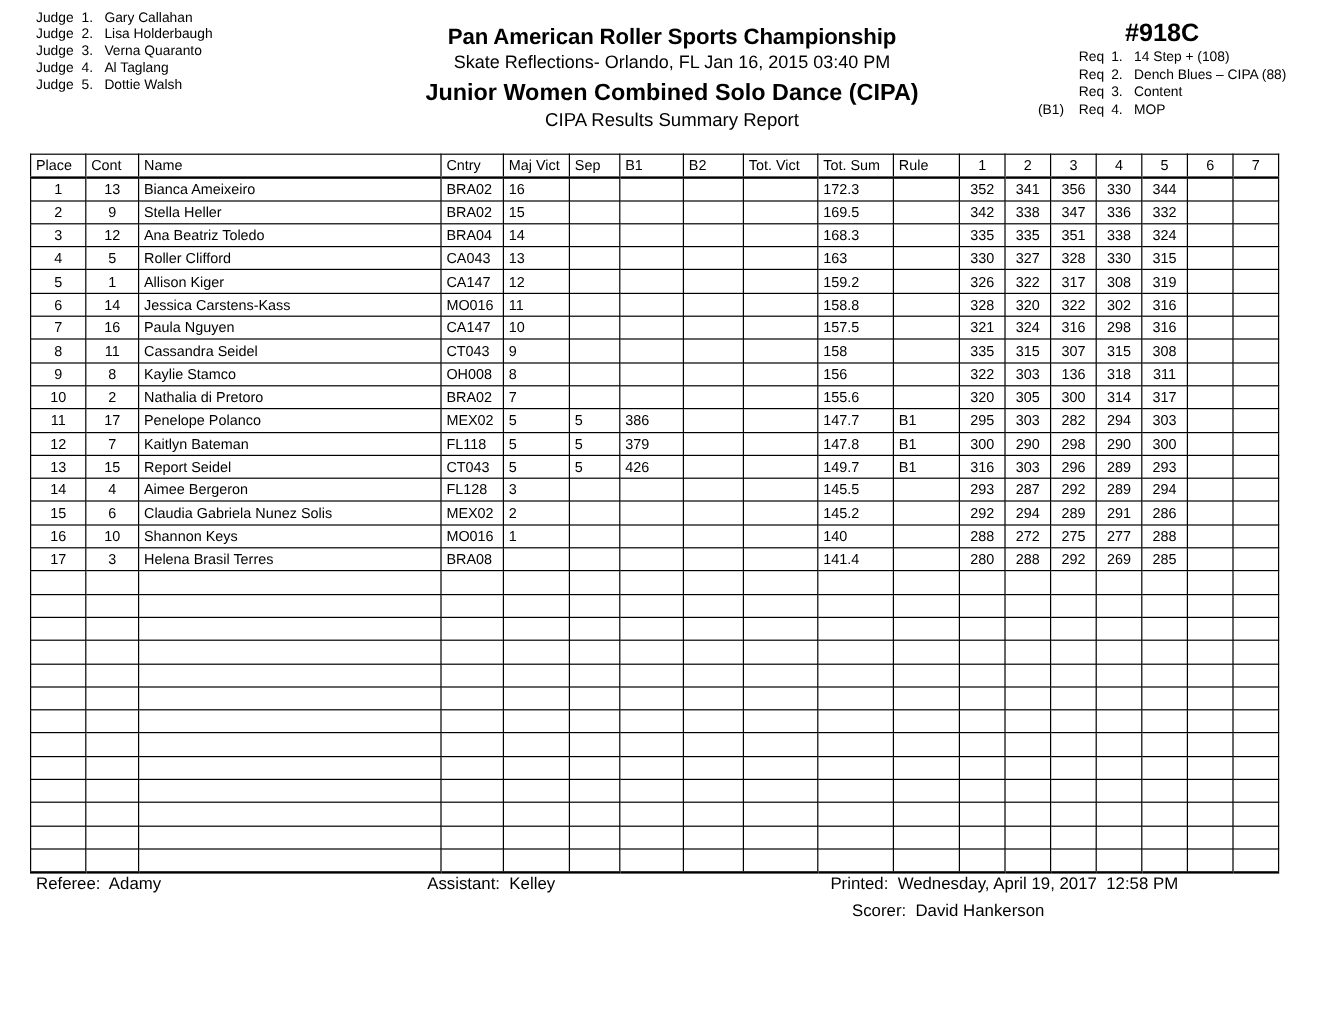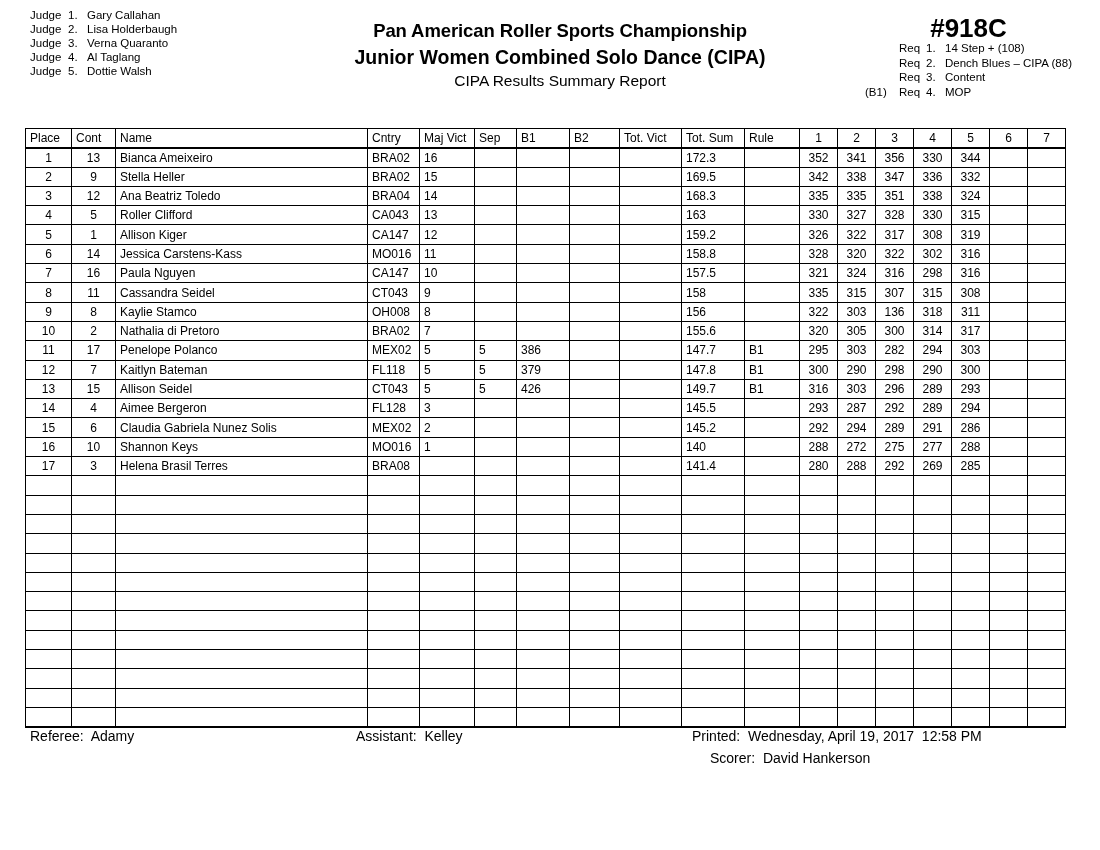--- a/index.html
+++ b/index.html
@@ -62,21 +62,21 @@
   
   #req-block {
     position: absolute;
     right: 28px;
     top: 16px;
     text-align: left;
     font-size: 11.5px;
     line-height: 14.6px;
   }
   #event-number {
-    font-size: 26px;
+    font-size: 21px;
     font-weight: bold;
     text-align: center;
     line-height: 24px;
     margin-bottom: 1px;
   }
   .req-row { white-space: pre; text-align: left; }
   .req-prefix { display: inline-block; width: 30px; }
   .req-word { display: inline-block; width: 27px; }
   .req-num  { display: inline-block; width: 19px; }
 
@@ -142,20 +142,21 @@
 <div id="judges">
     <div class="judge-row"><span class="judge-word">Judge</span><span class="judge-num">1.</span><span>Gary Callahan</span></div>
     <div class="judge-row"><span class="judge-word">Judge</span><span class="judge-num">2.</span><span>Lisa Holderbaugh</span></div>
     <div class="judge-row"><span class="judge-word">Judge</span><span class="judge-num">3.</span><span>Verna Quaranto</span></div>
     <div class="judge-row"><span class="judge-word">Judge</span><span class="judge-num">4.</span><span>Al Taglang</span></div>
     <div class="judge-row"><span class="judge-word">Judge</span><span class="judge-num">5.</span><span>Dottie Walsh</span></div>
   </div>
 
 <div id="title-block">
   <div id="event-title">Pan American Roller Sports Championship</div>
+  <div id="venue-line">Skate Reflections- Orlando, FL  Jan 16, 2015  03:40 PM</div>
   <div id="category-title">Junior Women Combined Solo Dance (CIPA)</div>
   <div id="report-subtitle">CIPA Results Summary Report</div>
 </div>
 
 <div id="req-block">
   <div id="event-number">#918C</div>
   <div id="req-list">
       <div class="req-row"><span class="req-prefix"></span><span class="req-word" style="margin-left: 4px;">Req</span><span class="req-num">1.</span><span>14 Step + (108)</span></div>
       <div class="req-row"><span class="req-prefix"></span><span class="req-word" style="margin-left: 4px;">Req</span><span class="req-num">2.</span><span>Dench Blues – CIPA (88)</span></div>
       <div class="req-row"><span class="req-prefix"></span><span class="req-word" style="margin-left: 4px;">Req</span><span class="req-num">3.</span><span>Content</span></div>
@@ -423,21 +424,21 @@
         <td class="c-judge">290</td>
         <td class="c-judge">298</td>
         <td class="c-judge">290</td>
         <td class="c-judge">300</td>
         <td class="c-judge">&nbsp;</td>
         <td class="c-judge">&nbsp;</td>
       </tr>
       <tr>
         <td class="c-place">13</td>
         <td class="c-cont">15</td>
-        <td class="c-name">Allison Seidel</td>
+        <td class="c-name">Report Seidel</td>
         <td class="c-cntry">CT043</td>
         <td class="c-majvict">5</td>
         <td class="c-sep">5</td>
         <td class="c-b1">426</td>
         <td class="c-b2">&nbsp;</td>
         <td class="c-totvict">&nbsp;</td>
         <td class="c-totsum">149.7</td>
         <td class="c-rule">B1</td>
         <td class="c-judge">316</td>
         <td class="c-judge">303</td>

